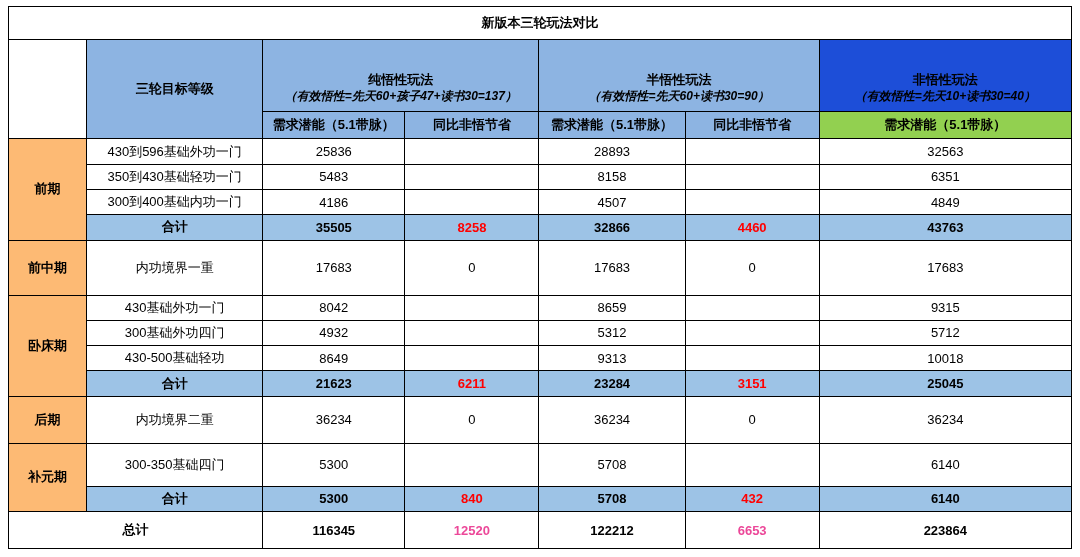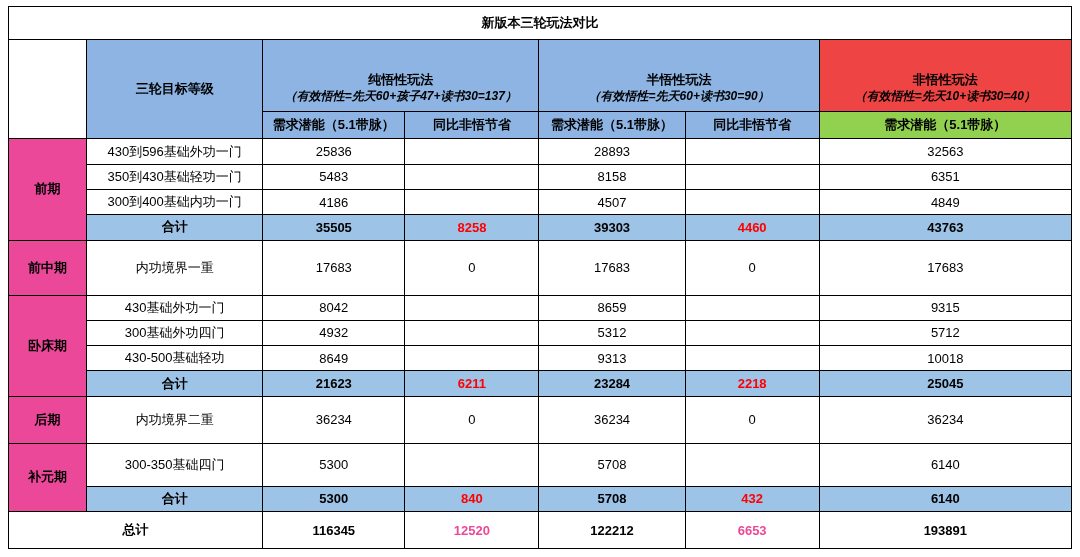--- a/index.html
+++ b/index.html
@@ -38,39 +38,39 @@
     font-weight: bold;
     height: 30px;
   }
   .hdr-blue {
     background: #8DB4E2;
     font-weight: bold;
     font-size: 13.5px;
     line-height: 1.35;
   }
   .hdr-green {
-    background: #ef4444;
+    background: #1d4ed8;
     font-weight: bold;
     font-size: 13.5px;
     line-height: 1.35;
   }
   .hdr-sub-blue {
     background: #8DB4E2;
     font-weight: bold;
     font-size: 13px;
     height: 24px;
   }
   .hdr-sub-green {
     background: #92D050;
     font-weight: bold;
     font-size: 13px;
     height: 24px;
   }
   .stage {
-    background: #ec4899;
+    background: #fdba74;
     font-weight: bold;
     font-size: 14px;
   }
   .rowlabel {
     font-size: 13px;
     text-align: center;
   }
   .num {
     font-size: 13.5px;
   }
@@ -172,21 +172,21 @@
     <td class="num">4186</td>
     <td class="num"></td>
     <td class="num">4507</td>
     <td class="num"></td>
     <td class="num">4849</td>
   </tr>
   <tr class="sum-row">
     <td>合计</td>
     <td>35505</td>
     <td class="sum-red">8258</td>
-    <td>39303</td>
+    <td>32866</td>
     <td class="sum-red">4460</td>
     <td>43763</td>
   </tr>
 
   <tr>
     <td class="stage" style="height:52px">前中期</td>
     <td class="rowlabel">内功境界一重</td>
     <td class="num">17683</td>
     <td class="num">0</td>
     <td class="num">17683</td>
@@ -217,21 +217,21 @@
     <td class="num"></td>
     <td class="num">9313</td>
     <td class="num"></td>
     <td class="num">10018</td>
   </tr>
   <tr class="sum-row">
     <td>合计</td>
     <td>21623</td>
     <td class="sum-red">6211</td>
     <td>23284</td>
-    <td class="sum-red">2218</td>
+    <td class="sum-red">3151</td>
     <td>25045</td>
   </tr>
 
   <tr>
     <td class="stage" style="height:44px">后期</td>
     <td class="rowlabel">内功境界二重</td>
     <td class="num">36234</td>
     <td class="num">0</td>
     <td class="num">36234</td>
     <td class="num">0</td>
@@ -255,17 +255,17 @@
     <td class="sum-red">432</td>
     <td>6140</td>
   </tr>
 
   <tr class="total-row">
     <td colspan="2">总计</td>
     <td>116345</td>
     <td class="total-red">12520</td>
     <td>122212</td>
     <td class="total-red">6653</td>
-    <td>193891</td>
+    <td>223864</td>
   </tr>
 </tbody>
     </table>
 </div>
 
 </body></html>

